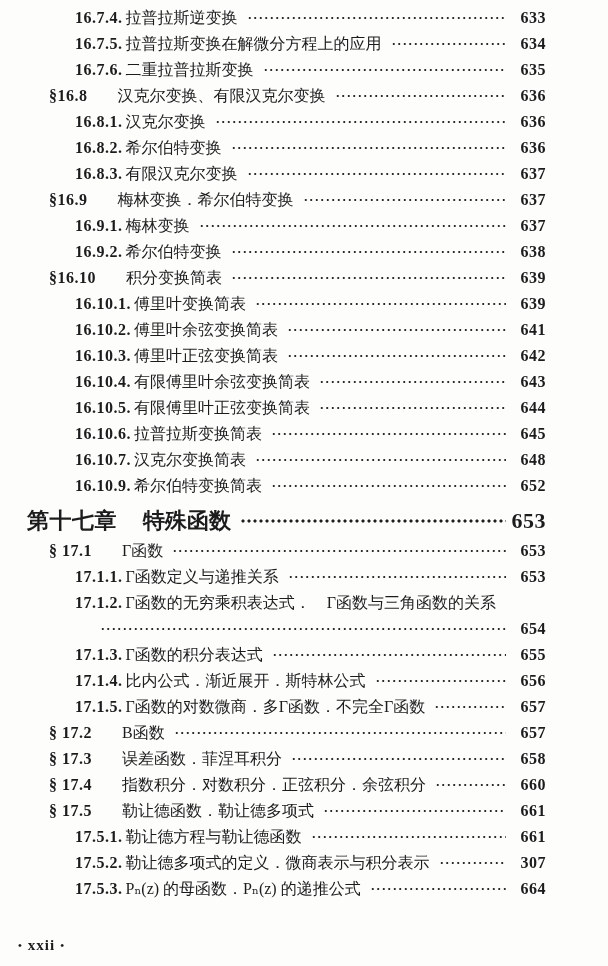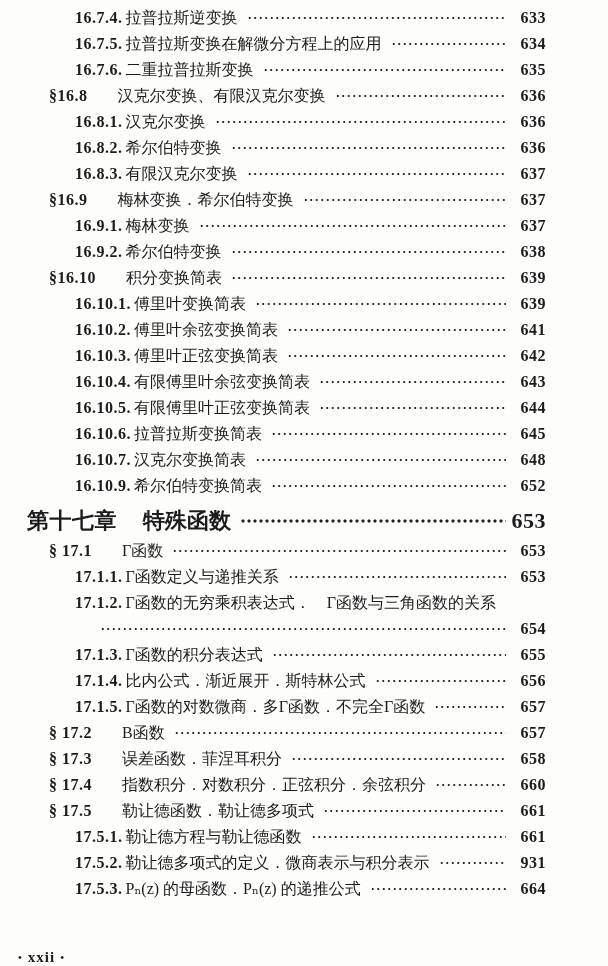--- a/index.html
+++ b/index.html
@@ -75,21 +75,21 @@
     background-size:6px 26px;
   }
   .row.continuation{padding-left:100px;}
   .row.continuation .leader{margin-left:0;}
   
   .row.nopage .leader{background:none;}
   .row.nopage .pagenum{visibility:hidden;}
   .footer{
     position:absolute;
     left:13px;
-    bottom:0;
+    bottom:12px;
     font-size:15px;
     font-weight:bold;
     letter-spacing:1px;
   }
   .footer .dot{
     font-size:11px;
     vertical-align:1px;
     padding:0 5px;
   }
 </style>
@@ -287,21 +287,21 @@
       <div class="row sub">
       <span class="num">17.5.1.</span>
       <span class="title">勒让德方程与勒让德函数</span>
       <span class="leader"></span>
       <span class="pagenum">661</span>
     </div>
       <div class="row sub">
       <span class="num">17.5.2.</span>
       <span class="title">勒让德多项式的定义．微商表示与积分表示</span>
       <span class="leader"></span>
-      <span class="pagenum">931</span>
+      <span class="pagenum">307</span>
     </div>
       <div class="row sub">
       <span class="num">17.5.3.</span>
       <span class="title">Pₙ(z) 的母函数．Pₙ(z) 的递推公式</span>
       <span class="leader"></span>
       <span class="pagenum">664</span>
     </div>
     </div>
 
   <div class="footer">

